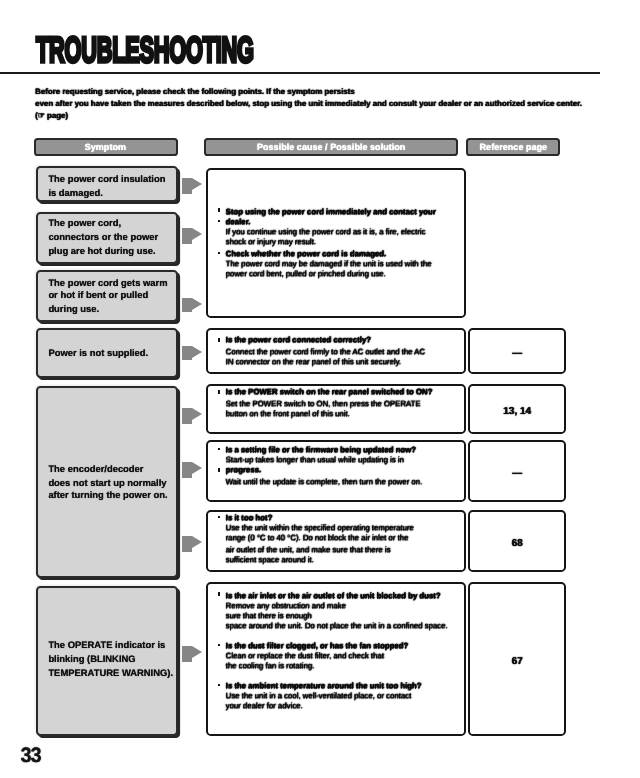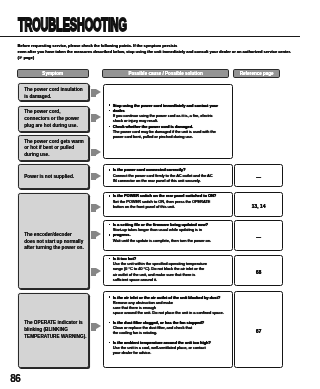--- a/index.html
+++ b/index.html
@@ -202,14 +202,14 @@
       </div>
       <div class="arrow" style="left:91px;top:268.2px">
         <div class="shaft"></div>
         <div class="head"></div>
       </div>
       <div class="arrow" style="left:91px;top:323.4px">
         <div class="shaft"></div>
         <div class="head"></div>
       </div>
     </div>
-  <div class="pgnum">86</div>
+  <div class="pgnum">33</div>
 </div>
 
 </body></html>

